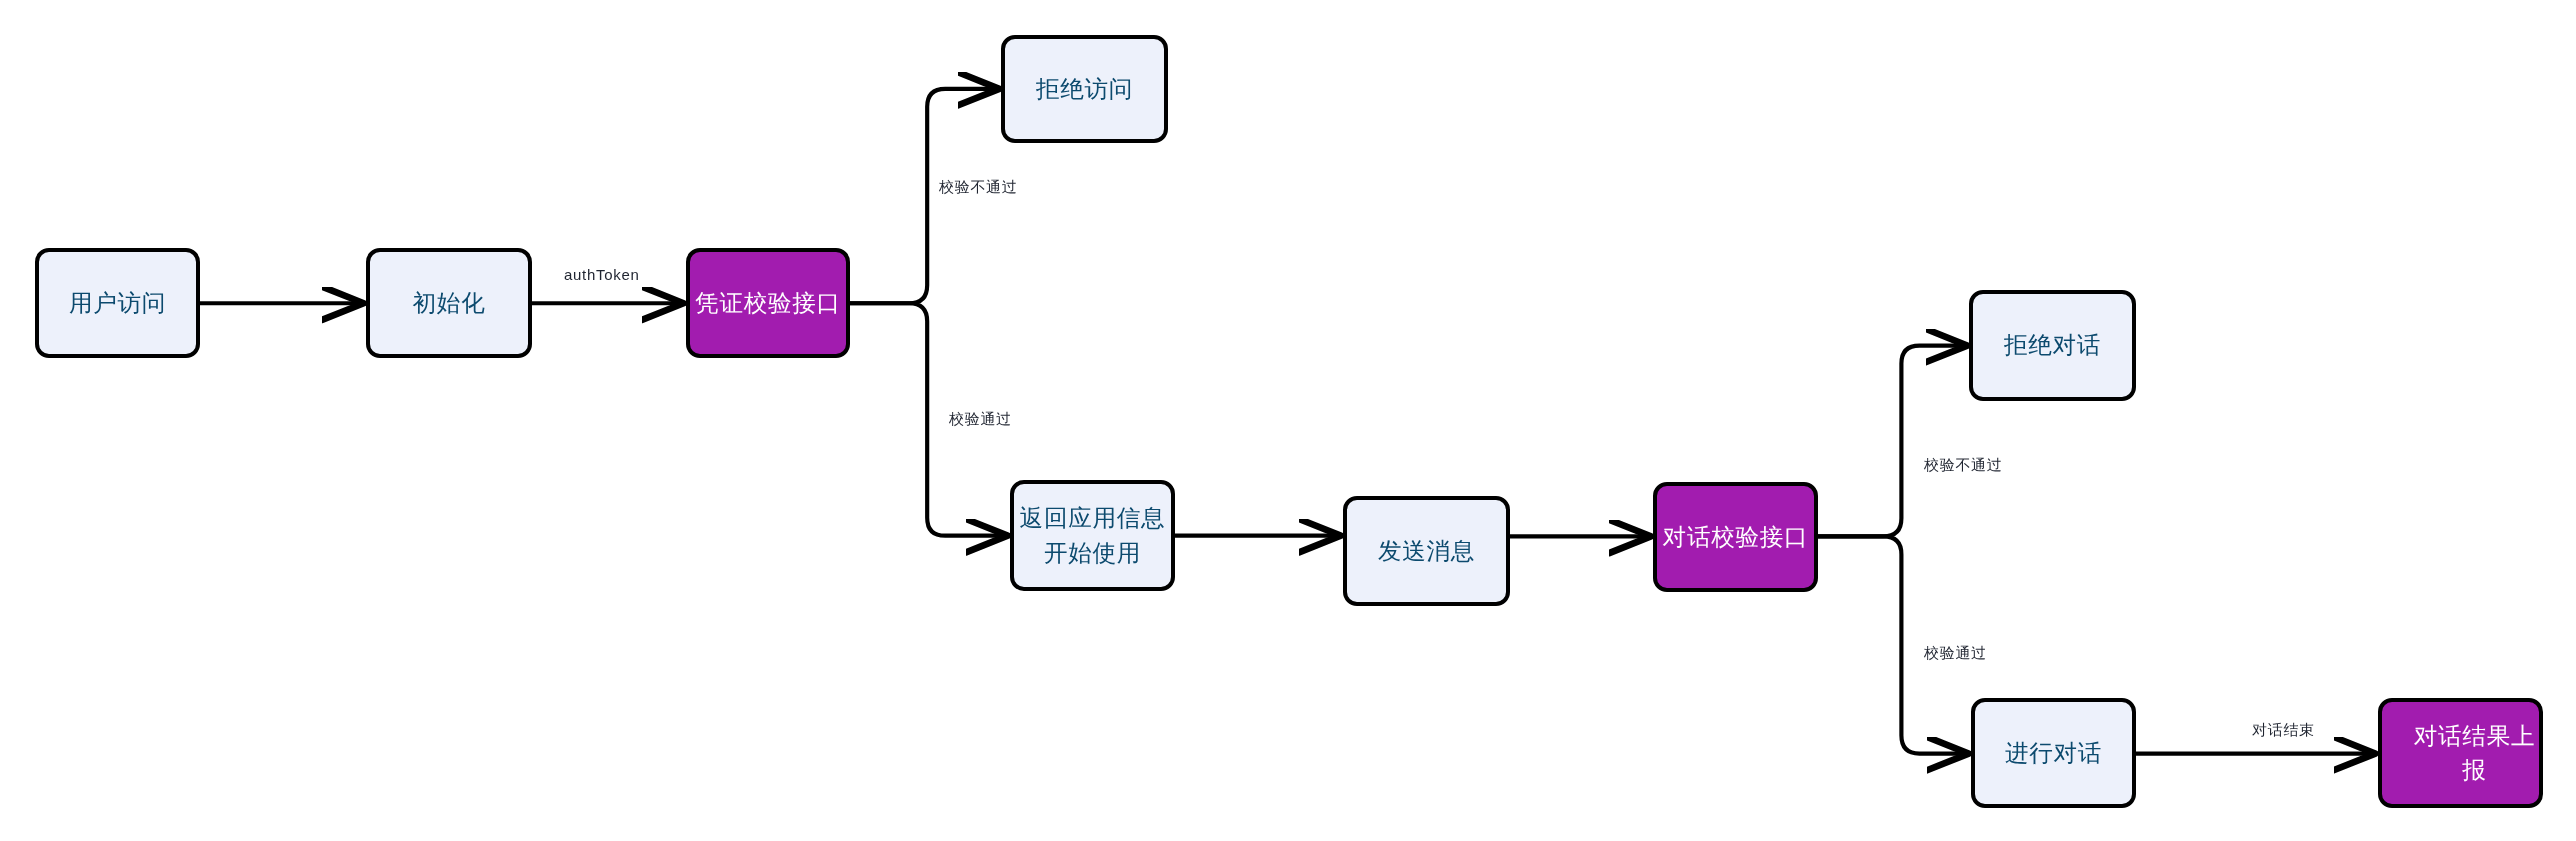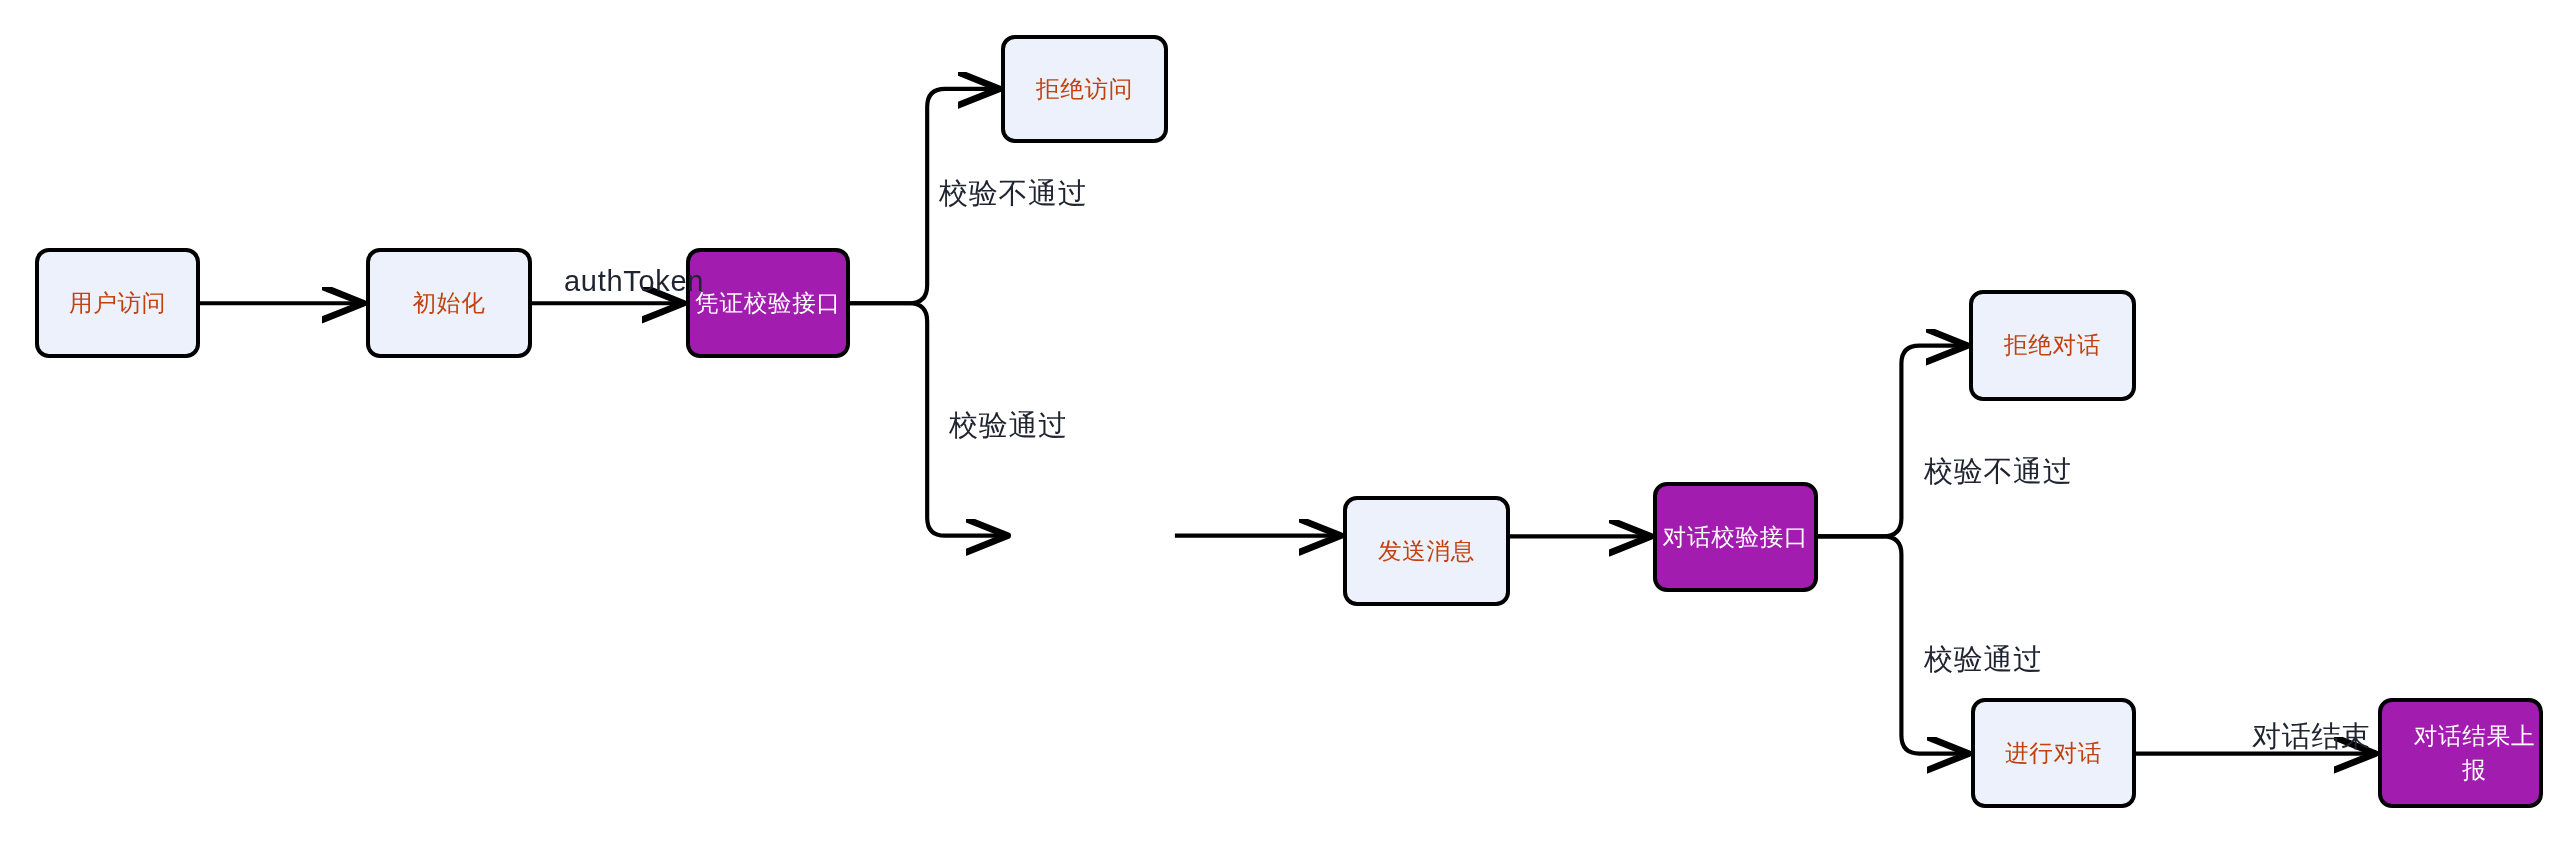--- a/index.html
+++ b/index.html
@@ -32,29 +32,29 @@
     align-items: center;
     justify-content: center;
     text-align: center;
     line-height: 1.45;
     font-size: 23.6px;
     letter-spacing: 0.7px;
     white-space: pre-line;
   }
   .node.fill-blue {
     background: #edf1fb;
-    color: #c2410c;
+    color: #0c4a6e;
   }
   .node.fill-green {
     background: #a21caf;
     color: #ffffff;
   }
   .edge-label {
     position: absolute;
-    font-size: 29px;
+    font-size: 15px;
     color: #1f2430;
     white-space: nowrap;
     letter-spacing: 0.7px;
     line-height: 1;
   }
 </style>
 </head>
 <body>
 
 <div id="canvas">
@@ -82,20 +82,22 @@
 
     <path d="M2620,773 L2714,773 Q2740,773 2740,799 L2740,1060 Q2740,1086 2766,1086 L2834,1086" fill="none" stroke="#000000" stroke-width="6" stroke-linecap="round" stroke-linejoin="round" marker-end="url(#arrowhead)"></path>
 
     <path d="M3078,1086 L3420,1086" fill="none" stroke="#000000" stroke-width="6" marker-end="url(#arrowhead)"></path>
   </svg>
 
   <div class="node fill-blue" style="left: 35px; top: 248px; width: 165px; height: 110px;">用户访问</div>
   <div class="node fill-blue" style="left: 366px; top: 248px; width: 166px; height: 110px;">初始化</div>
   <div class="node fill-green" style="left: 686px; top: 248px; width: 164px; height: 110px;">凭证校验接口</div>
   <div class="node fill-blue" style="left: 1001px; top: 35px; width: 167px; height: 108px;">拒绝访问</div>
+  <div class="node fill-blue" style="left: 1010px; top: 480px; width: 165px; height: 111px;">返回应用信息
+开始使用</div>
   <div class="node fill-blue" style="left: 1343px; top: 482px; width: 167px; height: 110px; margin-top: 14px;">发送消息</div>
   <div class="node fill-green" style="left: 1653px; top: 482px; width: 165px; height: 110px;">对话校验接口</div>
   <div class="node fill-blue" style="left: 1969px; top: 290px; width: 167px; height: 111px;">拒绝对话</div>
   <div class="node fill-blue" style="left: 1971px; top: 698px; width: 165px; height: 110px;">进行对话</div>
   <div class="node fill-green" style="left: 2378px; top: 698px; width: 165px; height: 110px; padding-left: 28px;">对话结果上报</div>
 
   <div class="edge-label" style="left: 564px; top: 267px;">authToken</div>
   <div class="edge-label" style="left: 939px; top: 179px;">校验不通过</div>
   <div class="edge-label" style="left: 949px; top: 411px;">校验通过</div>
   <div class="edge-label" style="left: 1924px; top: 457px;">校验不通过</div>

